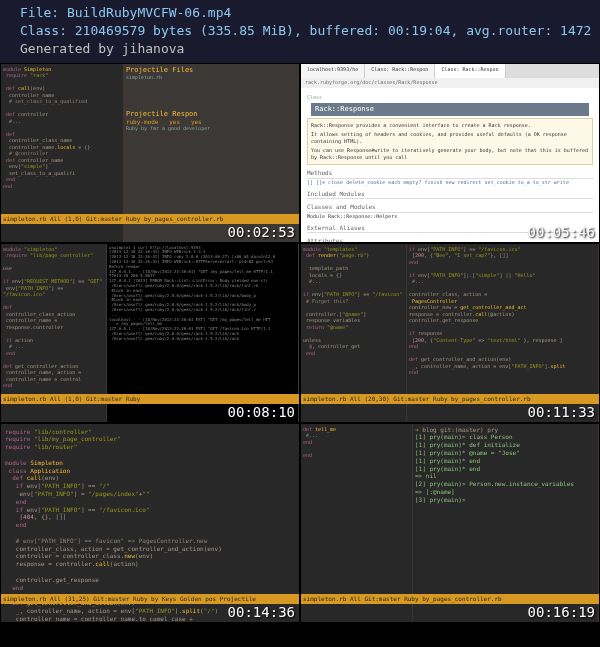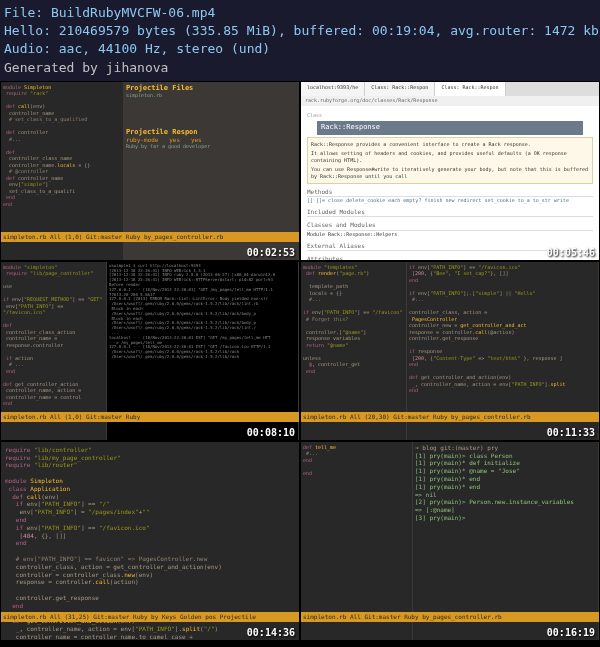--- a/index.html
+++ b/index.html
@@ -1,54 +1,53 @@
 <!DOCTYPE html>
 <html><head>
 <meta charset="utf-8">
 <style>
 *{margin:0;padding:0;box-sizing:border-box}
 body{width:600px;height:647px;background:#000;font-family:'Consolas','Monaco',monospace;overflow:hidden}
-.header{background:#1a1a2e;padding:4px 4px;color:#8cc8f0;font-size:13px;line-height:1.4}
+.header{background:#1a1a2e;padding:4px 20px;color:#8cc8f0;font-size:13px;line-height:1.4}
 .header .line{white-space:nowrap}
 .gen{color:#c0c0c0}
 .grid{display:grid;grid-template-columns:1fr 1fr;grid-template-rows:180px 180px 200px;height:560px}
 .cell{position:relative;background:#1a1a1a;border:1px solid #000;overflow:hidden}
-.timestamp{position:absolute;bottom:2px;right:4px;color:#fff;font-size:10px;font-weight:bold;text-shadow:1px 1px 2px #000;z-index:10}
+.timestamp{position:absolute;bottom:2px;right:4px;color:#fff;font-size:14px;font-weight:normal;text-shadow:1px 1px 2px #000;z-index:10}
 .editor{background:#282828;height:100%;font-size:5px;line-height:1.2;color:#a89984;padding:2px;position:relative}
 .modeline{position:absolute;bottom:18px;left:0;right:0;background:#d79921;height:10px;font-size:6px;color:#282828;padding:1px 2px}
 .split-h{display:flex;height:100%}
 .pane{flex:1;background:#282828;position:relative;border-right:1px solid #3c3836}
 .code{color:#a89984;font-size:5px;padding:2px;line-height:1.3}
 .kw{color:#b16286}
 .str{color:#98971a}
 .fn{color:#fabd2f}
 .num{color:#d3869b}
 .cm{color:#928374}
 .browser{background:#fff;height:100%;position:relative}
 .btab{background:#ddd;height:14px;display:flex;font-size:5px}
 .btab-item{background:#f5f5f5;padding:2px 6px;border-right:1px solid #ccc;color:#333}
 .burl{background:#f0f0f0;height:10px;font-size:5px;padding:1px 4px;color:#666}
 .bcontent{padding:6px;font-size:5px;color:#333;line-height:1.4}
-.bclass{background:#6a7a8a;color:#fff;padding:2px 4px;font-size:7px;margin:2px 10px}
+.bclass{background:#6a7a8a;color:#fff;padding:2px 4px;font-size:7px;margin:2px 4px}
 .bsection{color:#666;font-size:6px;margin-top:4px;border-bottom:1px solid #ddd}
 .blink{color:#4a6a9a;font-size:5px}
 .log{background:#000;color:#888;font-size:4px;padding:2px;line-height:1.2;height:100%}
 .projectile{background:#3c3836;color:#ebdbb2;font-size:7px;padding:2px}
-.projectile-title{color:#fabd2f;font-weight:bold}
+.projectile-title{color:#fabd2f;font-weight:normal}
 .terminal{background:#282828;color:#a89984;font-size:6px;padding:2px;height:100%;line-height:1.3}
 .prompt{color:#98971a}
 .pry{color:#8ec07c}
 </style>
 </head>
 <body>
 
 <div class="header">
   <div class="line"><span>File:</span> <span>BuildRubyMVCFW-06.mp4</span></div>
-  <div class="line"><span>Hello:</span> <span>210469579 bytes (335.85 MiB),</span> <span>buffered:</span> <span>00:19:04,</span> <span>avg.router:</span> <span>1472 kb/s</span></div>
-  <div class="line"><span>Audio:</span> <span>aac, 44100 Hz, stereo (und)</span></div>
+  <div class="line"><span>Class:</span> <span>210469579 bytes (335.85 MiB),</span> <span>buffered:</span> <span>00:19:04,</span> <span>avg.router:</span> <span>1472 kb/s</span></div>
   <div class="line gen">Generated by jihanova</div>
 </div>
 
 <div class="grid">
 
   <div class="cell">
     <div class="split-h">
       <div class="pane" style="flex:0.7">
         <div class="code">
 <span class="kw">module</span> <span class="fn">Simpleton</span><br>

